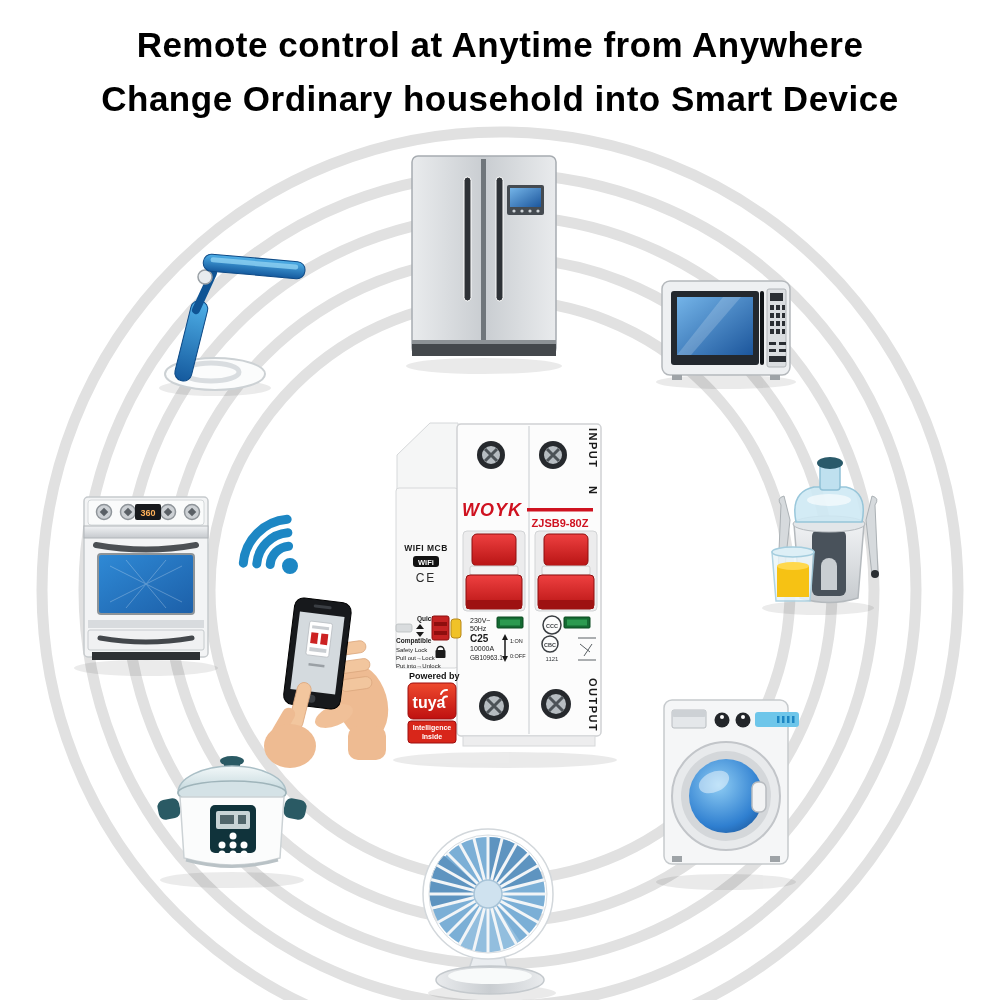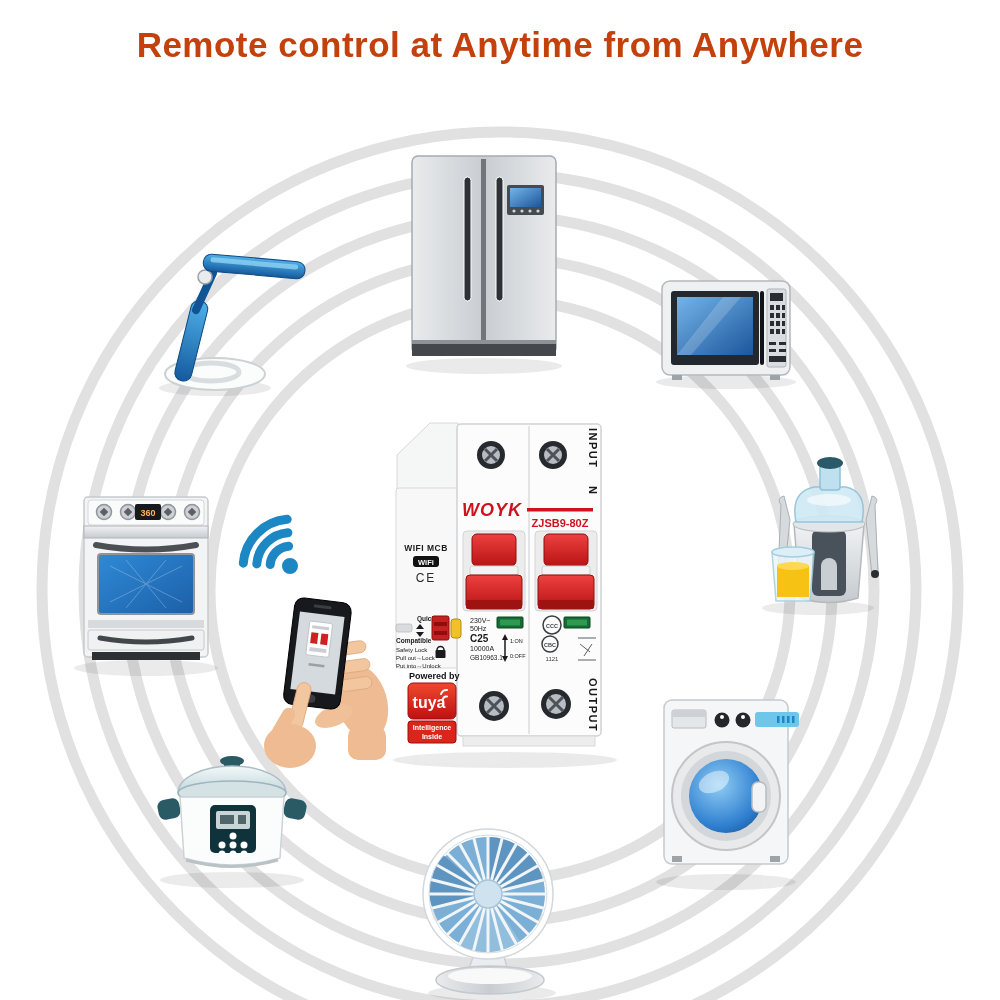--- a/index.html
+++ b/index.html
@@ -1,29 +1,30 @@
 <!DOCTYPE html>
 <html><head>
 <meta charset="utf-8">
 <style>
   html,body{margin:0;padding:0;background:#ffffff;}
   #canvas{position:relative;width:1000px;height:1000px;background:#ffffff;overflow:hidden;
           font-family:"Liberation Sans",sans-serif;}
   #headline{position:absolute;top:18px;left:0;width:1000px;text-align:center;
-            color:#c2410c;font-size:35px;font-weight:600;line-height:1.55;letter-spacing:.5px;}
+            color:#000000;font-size:35px;font-weight:600;line-height:1.55;letter-spacing:.5px;}
   #headline div{white-space:nowrap;}
   svg text{font-family:"Liberation Sans",sans-serif;}
 </style>
 </head>
 <body>
 
 <div id="canvas">
 
   <div id="headline">
     <div>Remote control at Anytime from Anywhere</div>
+    <div>Change Ordinary household into Smart Device</div>
   </div>
 
   <svg width="1000" height="1000" viewBox="0 0 1000 1000">
     <defs>
       <linearGradient id="silverV" x1="0" y1="0" x2="0" y2="1">
         <stop offset="0" stop-color="#f0f2f4"></stop>
           <stop offset="1" stop-color="#c6cace"></stop>
       </linearGradient>
       <linearGradient id="silverH" x1="0" y1="0" x2="1" y2="0">
         <stop offset="0" stop-color="#e9ebed"></stop>

